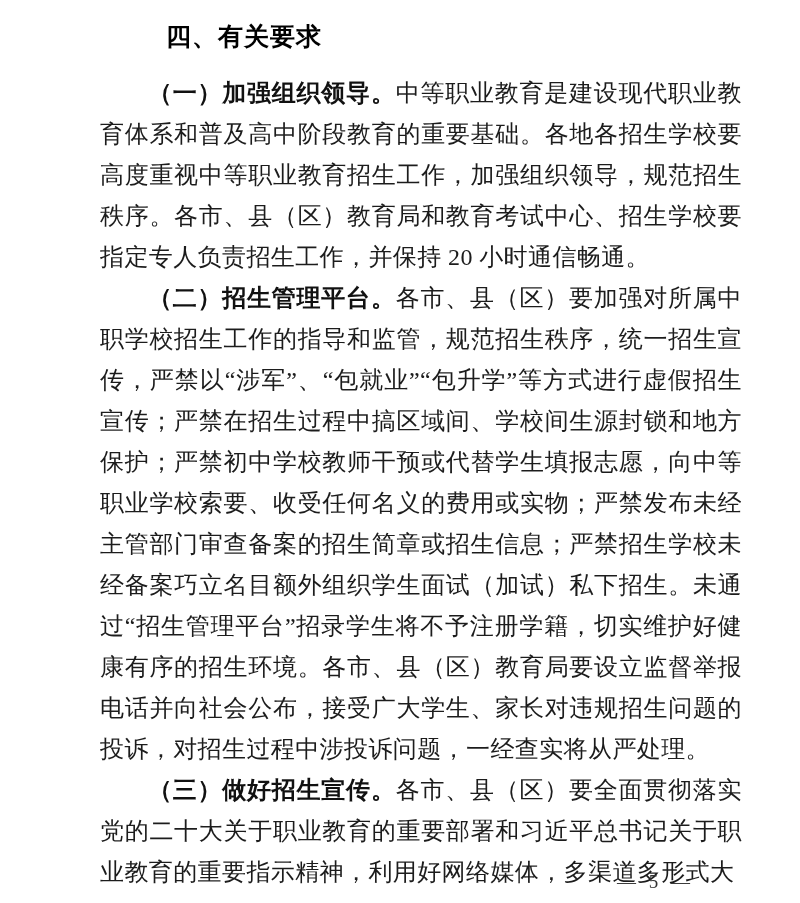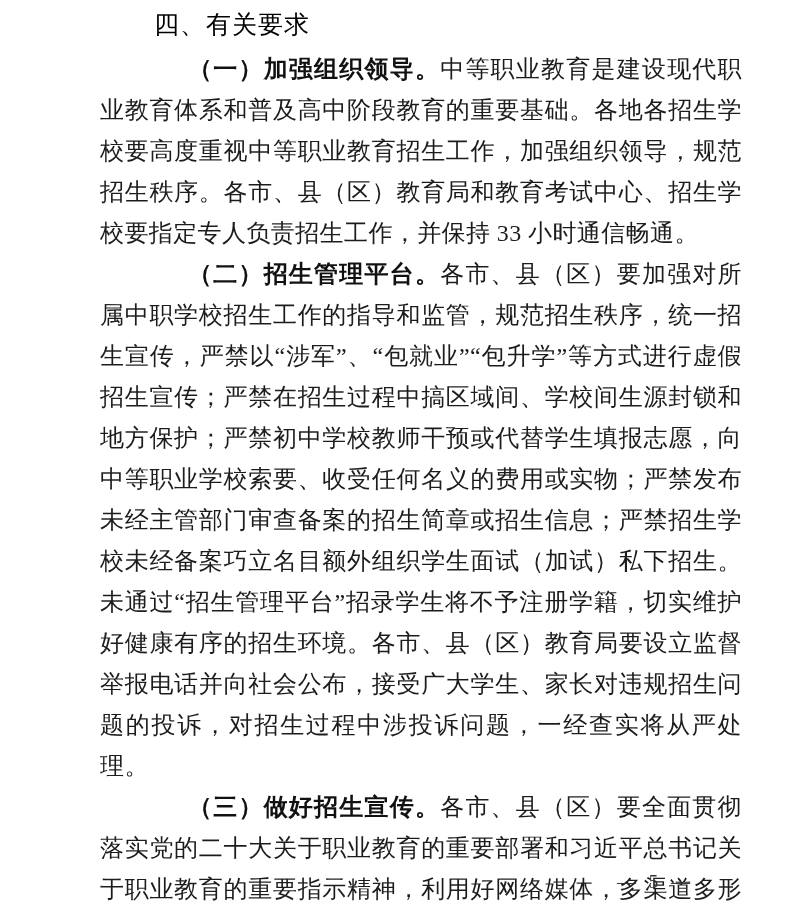--- a/index.html
+++ b/index.html
@@ -16,63 +16,62 @@
     color: #141414;
     font-family: "Liberation Serif", serif;
   }
   .content {
     position: absolute;
     left: 100px;
     top: 0;
     width: 642px;
   }
   .heading {
-    margin: 4px;
+    margin: 16px;
     font-family: "Liberation Sans", sans-serif;
-    font-weight: normal;
+    font-weight: bold;
     font-size: 25px;
     line-height: 41px;
     text-indent: 2em;
     color: #000000;
     letter-spacing: 1px;
   }
   .para {
     margin: 0;
     font-size: 24px;
     line-height: 41px;
     text-indent: 2em;
     text-align: justify;
     text-justify: inter-character;
     letter-spacing: 0.4px;
     color: #1c1c1c;
   }
   .para .lead {
     font-weight: bold;
     color: #111111;
-    margin-left: 40px;
   }
   .page-number {
     position: absolute;
     right: 106px;
     top: 870px;
     font-size: 19px;
     line-height: 24px;
     letter-spacing: 4px;
     color: #333333;
     font-family: "Liberation Serif", serif;
   }
 </style>
 </head>
 <body>
 
 <div class="page">
   <div class="content">
     <h1 class="heading">四、有关要求</h1>
 
-    <p class="para"><span class="lead">（一）加强组织领导。</span><span>中等职业教育是建设现代职业教育体系和普及高中阶段教育的重要基础。各地各招生学校要高度重视中等职业教育招生工作，加强组织领导，规范招生秩序。各市、县（区）教育局和教育考试中心、招生学校要指定专人负责招生工作，并保持 33 小时通信畅通。</span></p>
+    <p class="para"><span class="lead">（一）加强组织领导。</span><span>中等职业教育是建设现代职业教育体系和普及高中阶段教育的重要基础。各地各招生学校要高度重视中等职业教育招生工作，加强组织领导，规范招生秩序。各市、县（区）教育局和教育考试中心、招生学校要指定专人负责招生工作，并保持 20 小时通信畅通。</span></p>
 
     <p class="para"><span class="lead">（二）招生管理平台。</span><span>各市、县（区）要加强对所属中职学校招生工作的指导和监管，规范招生秩序，统一招生宣传，严禁以“涉军”、“包就业”“包升学”等方式进行虚假招生宣传；严禁在招生过程中搞区域间、学校间生源封锁和地方保护；严禁初中学校教师干预或代替学生填报志愿，向中等职业学校索要、收受任何名义的费用或实物；严禁发布未经主管部门审查备案的招生简章或招生信息；严禁招生学校未经备案巧立名目额外组织学生面试（加试）私下招生。未通过“招生管理平台”招录学生将不予注册学籍，切实维护好健康有序的招生环境。各市、县（区）教育局要设立监督举报电话并向社会公布，接受广大学生、家长对违规招生问题的投诉，对招生过程中涉投诉问题，一经查实将从严处理。</span></p>
 
     <p class="para"><span class="lead">（三）做好招生宣传。</span><span>各市、县（区）要全面贯彻落实党的二十大关于职业教育的重要部署和习近平总书记关于职业教育的重要指示精神，利用好网络媒体，多渠道多形式大</span></p>
   </div>
 
   <div class="page-number">— 5 —</div>
 </div>
 
 </body></html>

